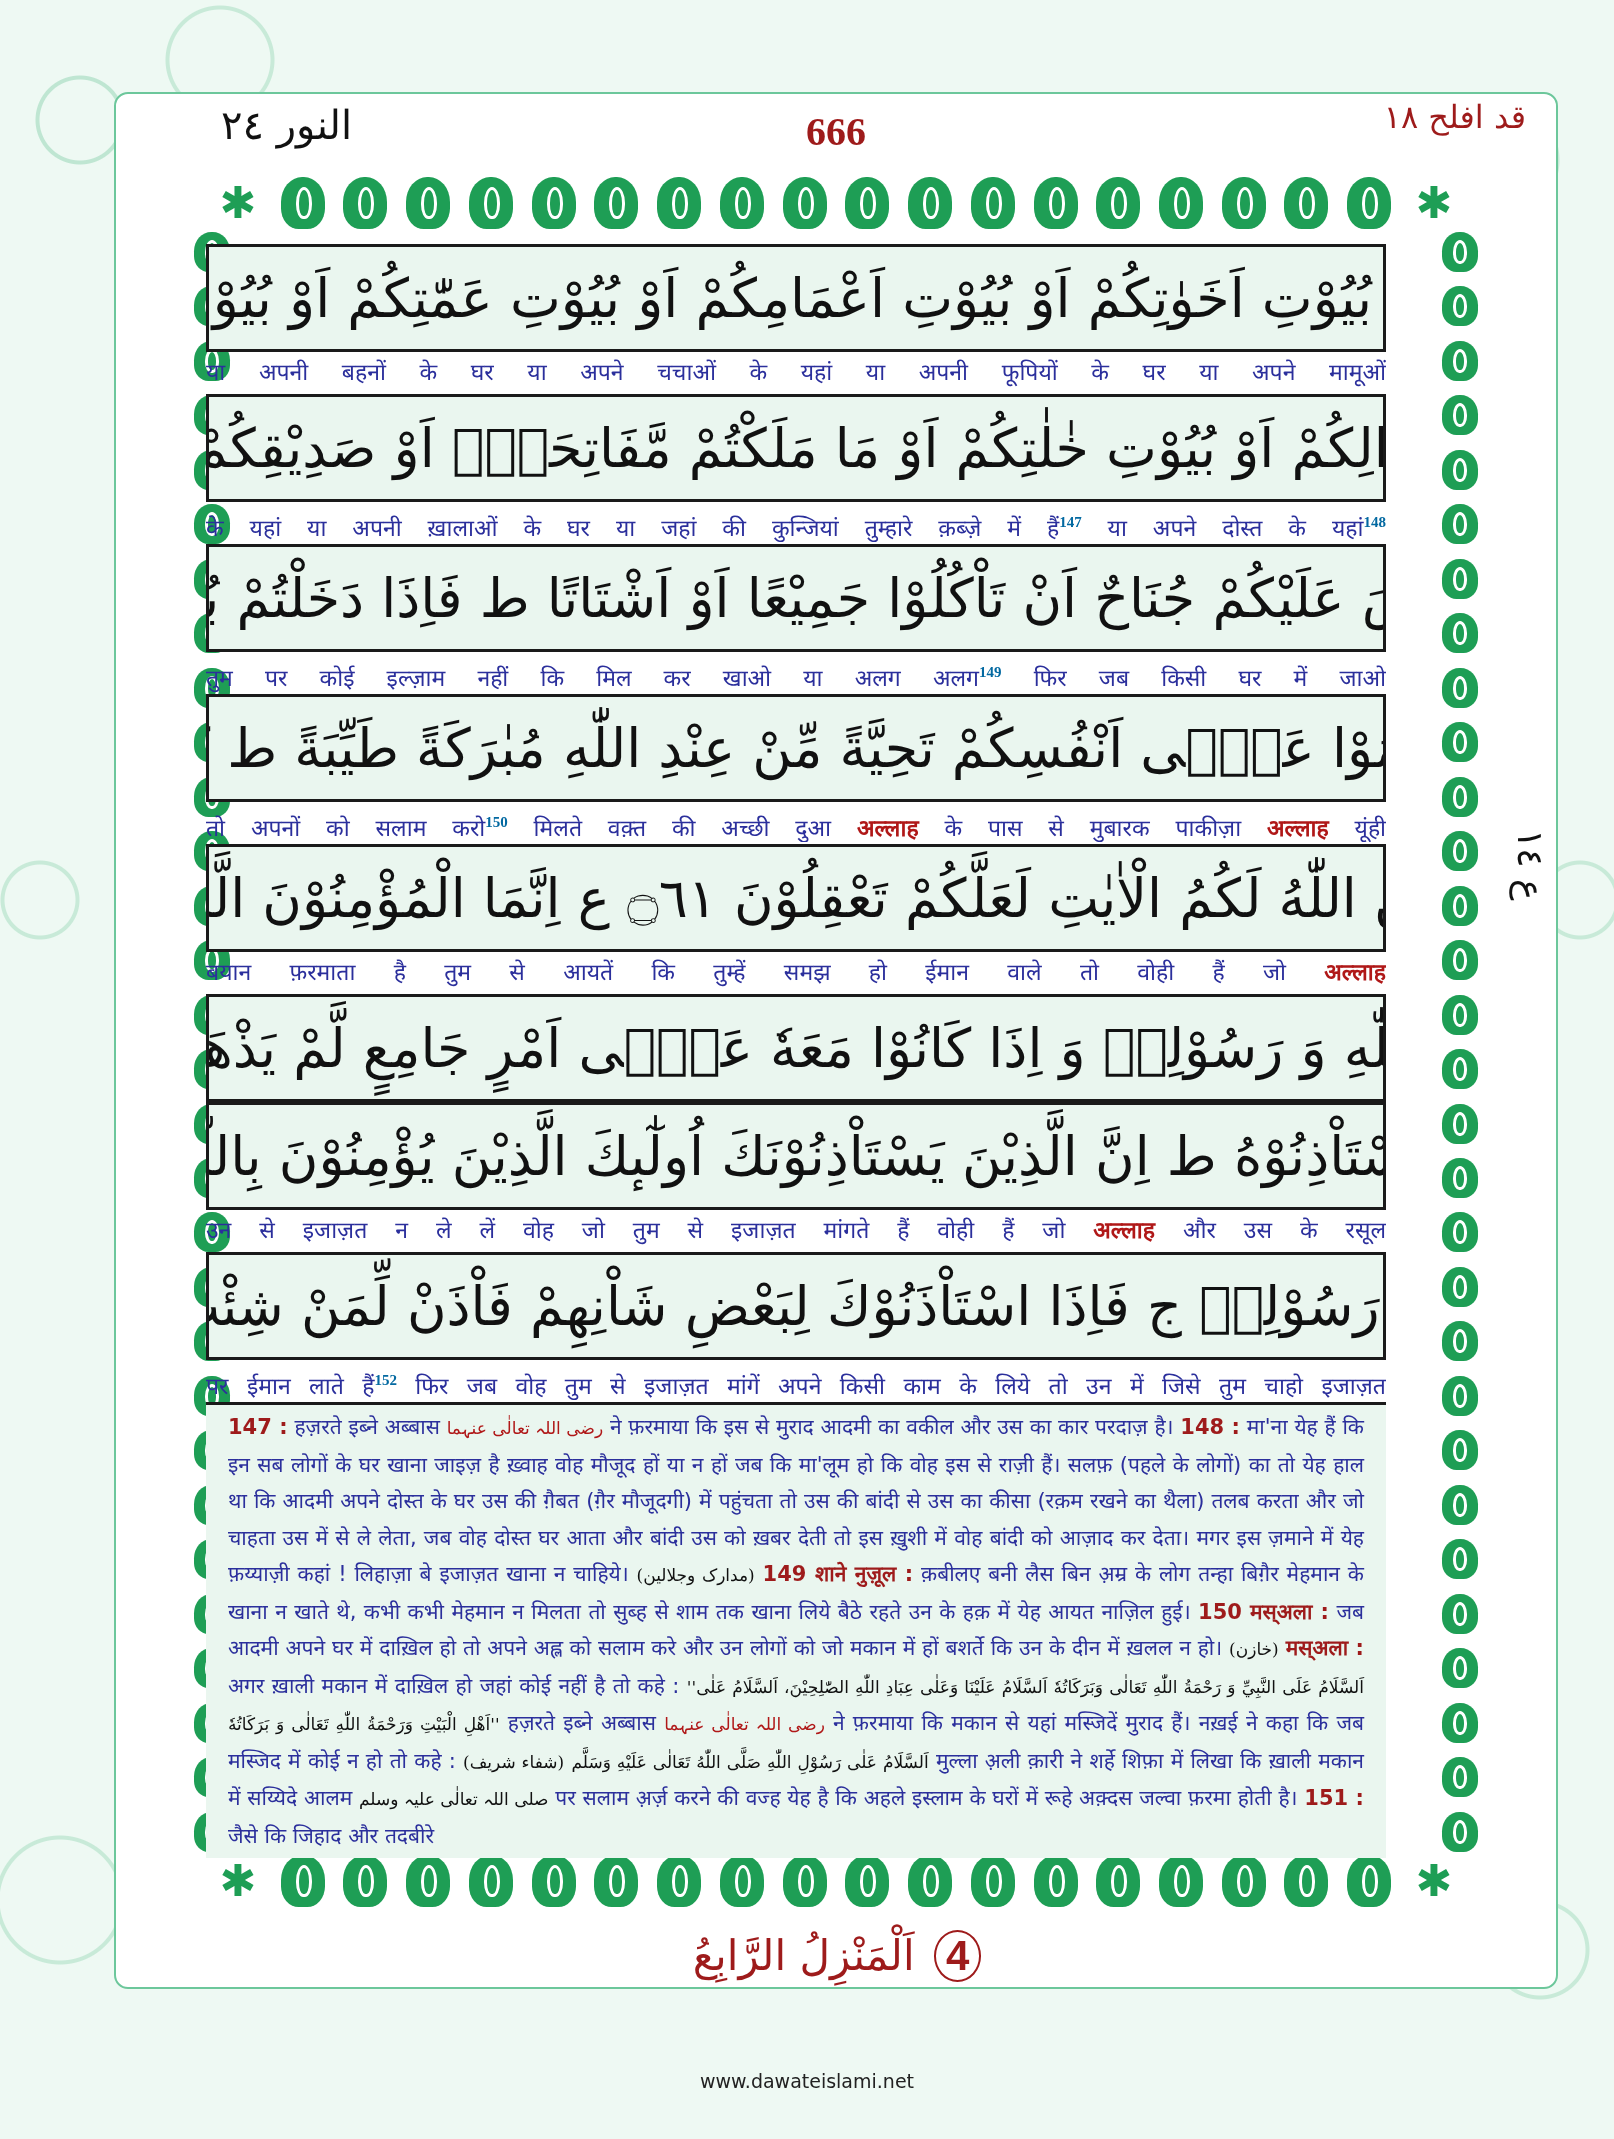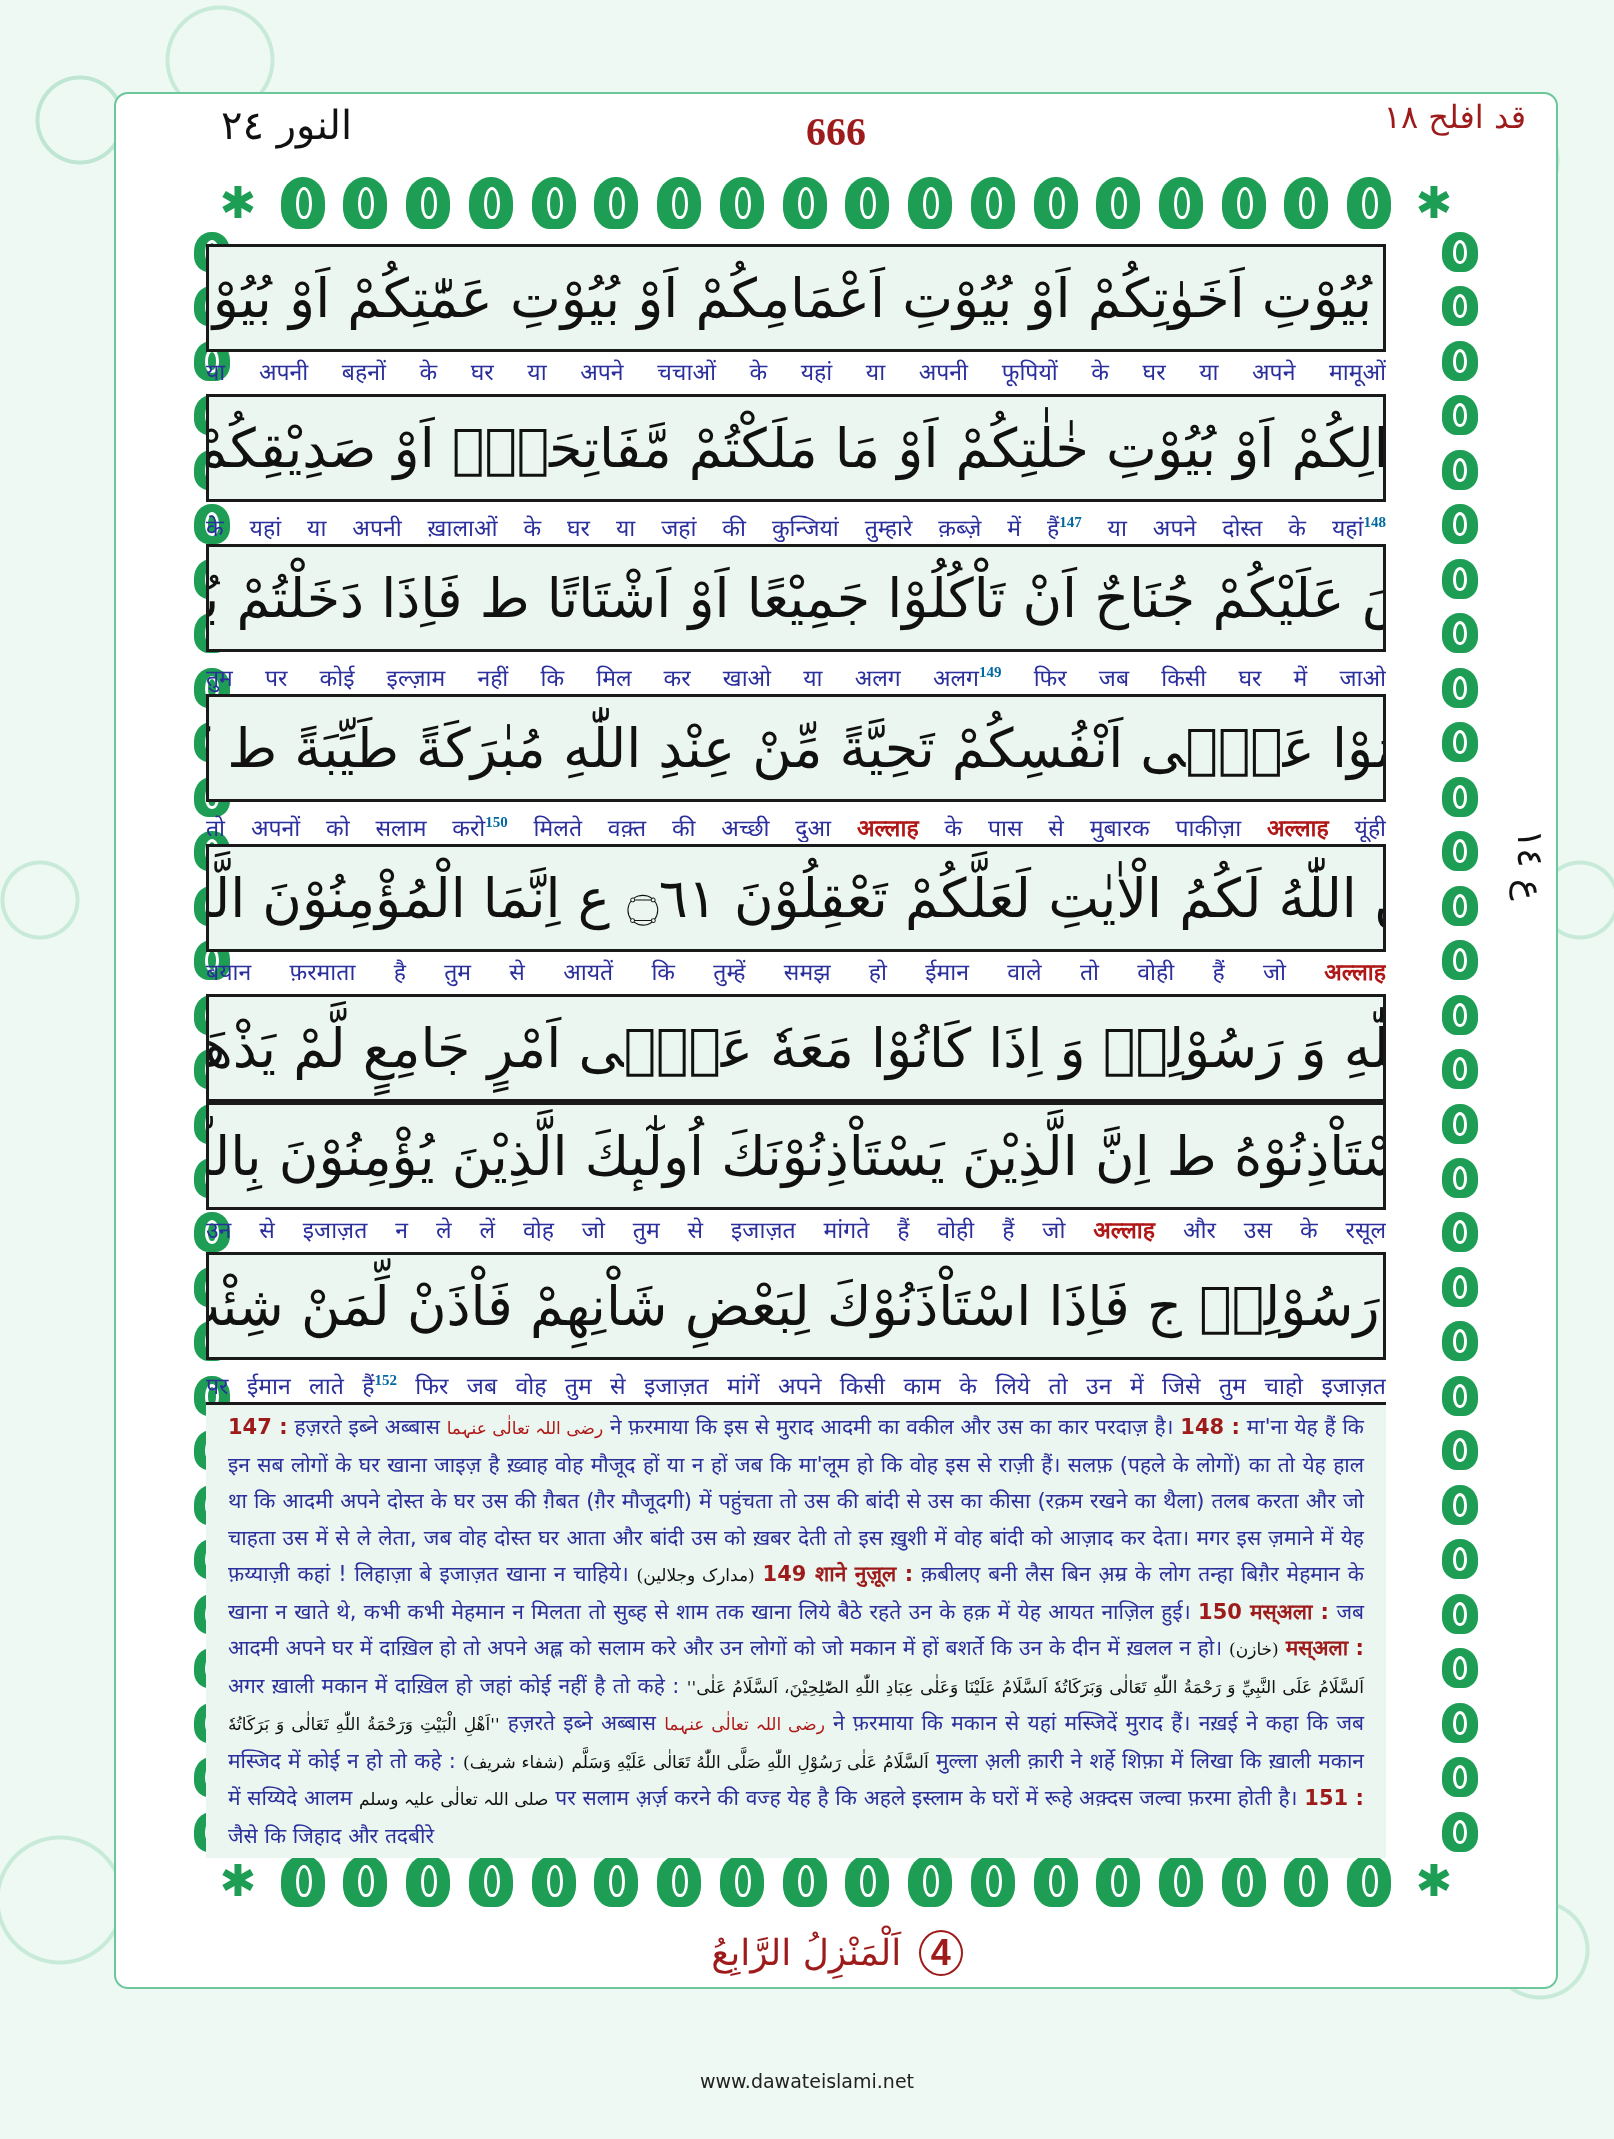--- a/index.html
+++ b/index.html
@@ -52,21 +52,21 @@
   .ruku { position:absolute; left:1394px; top:735px; font-family:"DejaVu Serif", serif; font-size:36px; color:#111; writing-mode:vertical-rl; }
 
   .commentary {
     margin-top:0px; background:#eaf6ef; padding:4px 22px; font-size:21px; line-height:36.5px; color:#2b2f9c; text-align:justify;
     border-top:3px solid #1a1a1a;
   }
   .commentary .num { color:#9e1b1b; font-weight:bold; }
   .commentary .arab { font-family:"DejaVu Serif", serif; color:#111; font-size:17px; }
   .commentary .rad { font-family:"DejaVu Serif", serif; color:#b01818; font-size:17px; }
 
-  .footer-manzil { position:absolute; left:8px; right:0; top:1836px; text-align:center; font-family:"DejaVu Serif", serif; font-size:36px; color:#9e1b1b; }
+  .footer-manzil { position:absolute; left:8px; right:0; top:1836px; text-align:center; font-family:"DejaVu Serif", serif; font-size:42px; color:#9e1b1b; }
   .footer-manzil .badge { display:inline-block; border:2px solid #9e1b1b; border-radius:50%; padding:0 10px; margin:0 6px; font-family:"Liberation Sans", sans-serif; font-weight:bold; }
   .website { position:absolute; left:0; width:100%; top:2070px; text-align:center; font-family:"DejaVu Sans", sans-serif; font-size:19px; color:#222; }
 </style>
 </head>
 <body>
 
 <div class="page">
   <div class="header">
     <div class="hdr-left">النور ٢٤</div>
     <div class="hdr-center">666</div>

